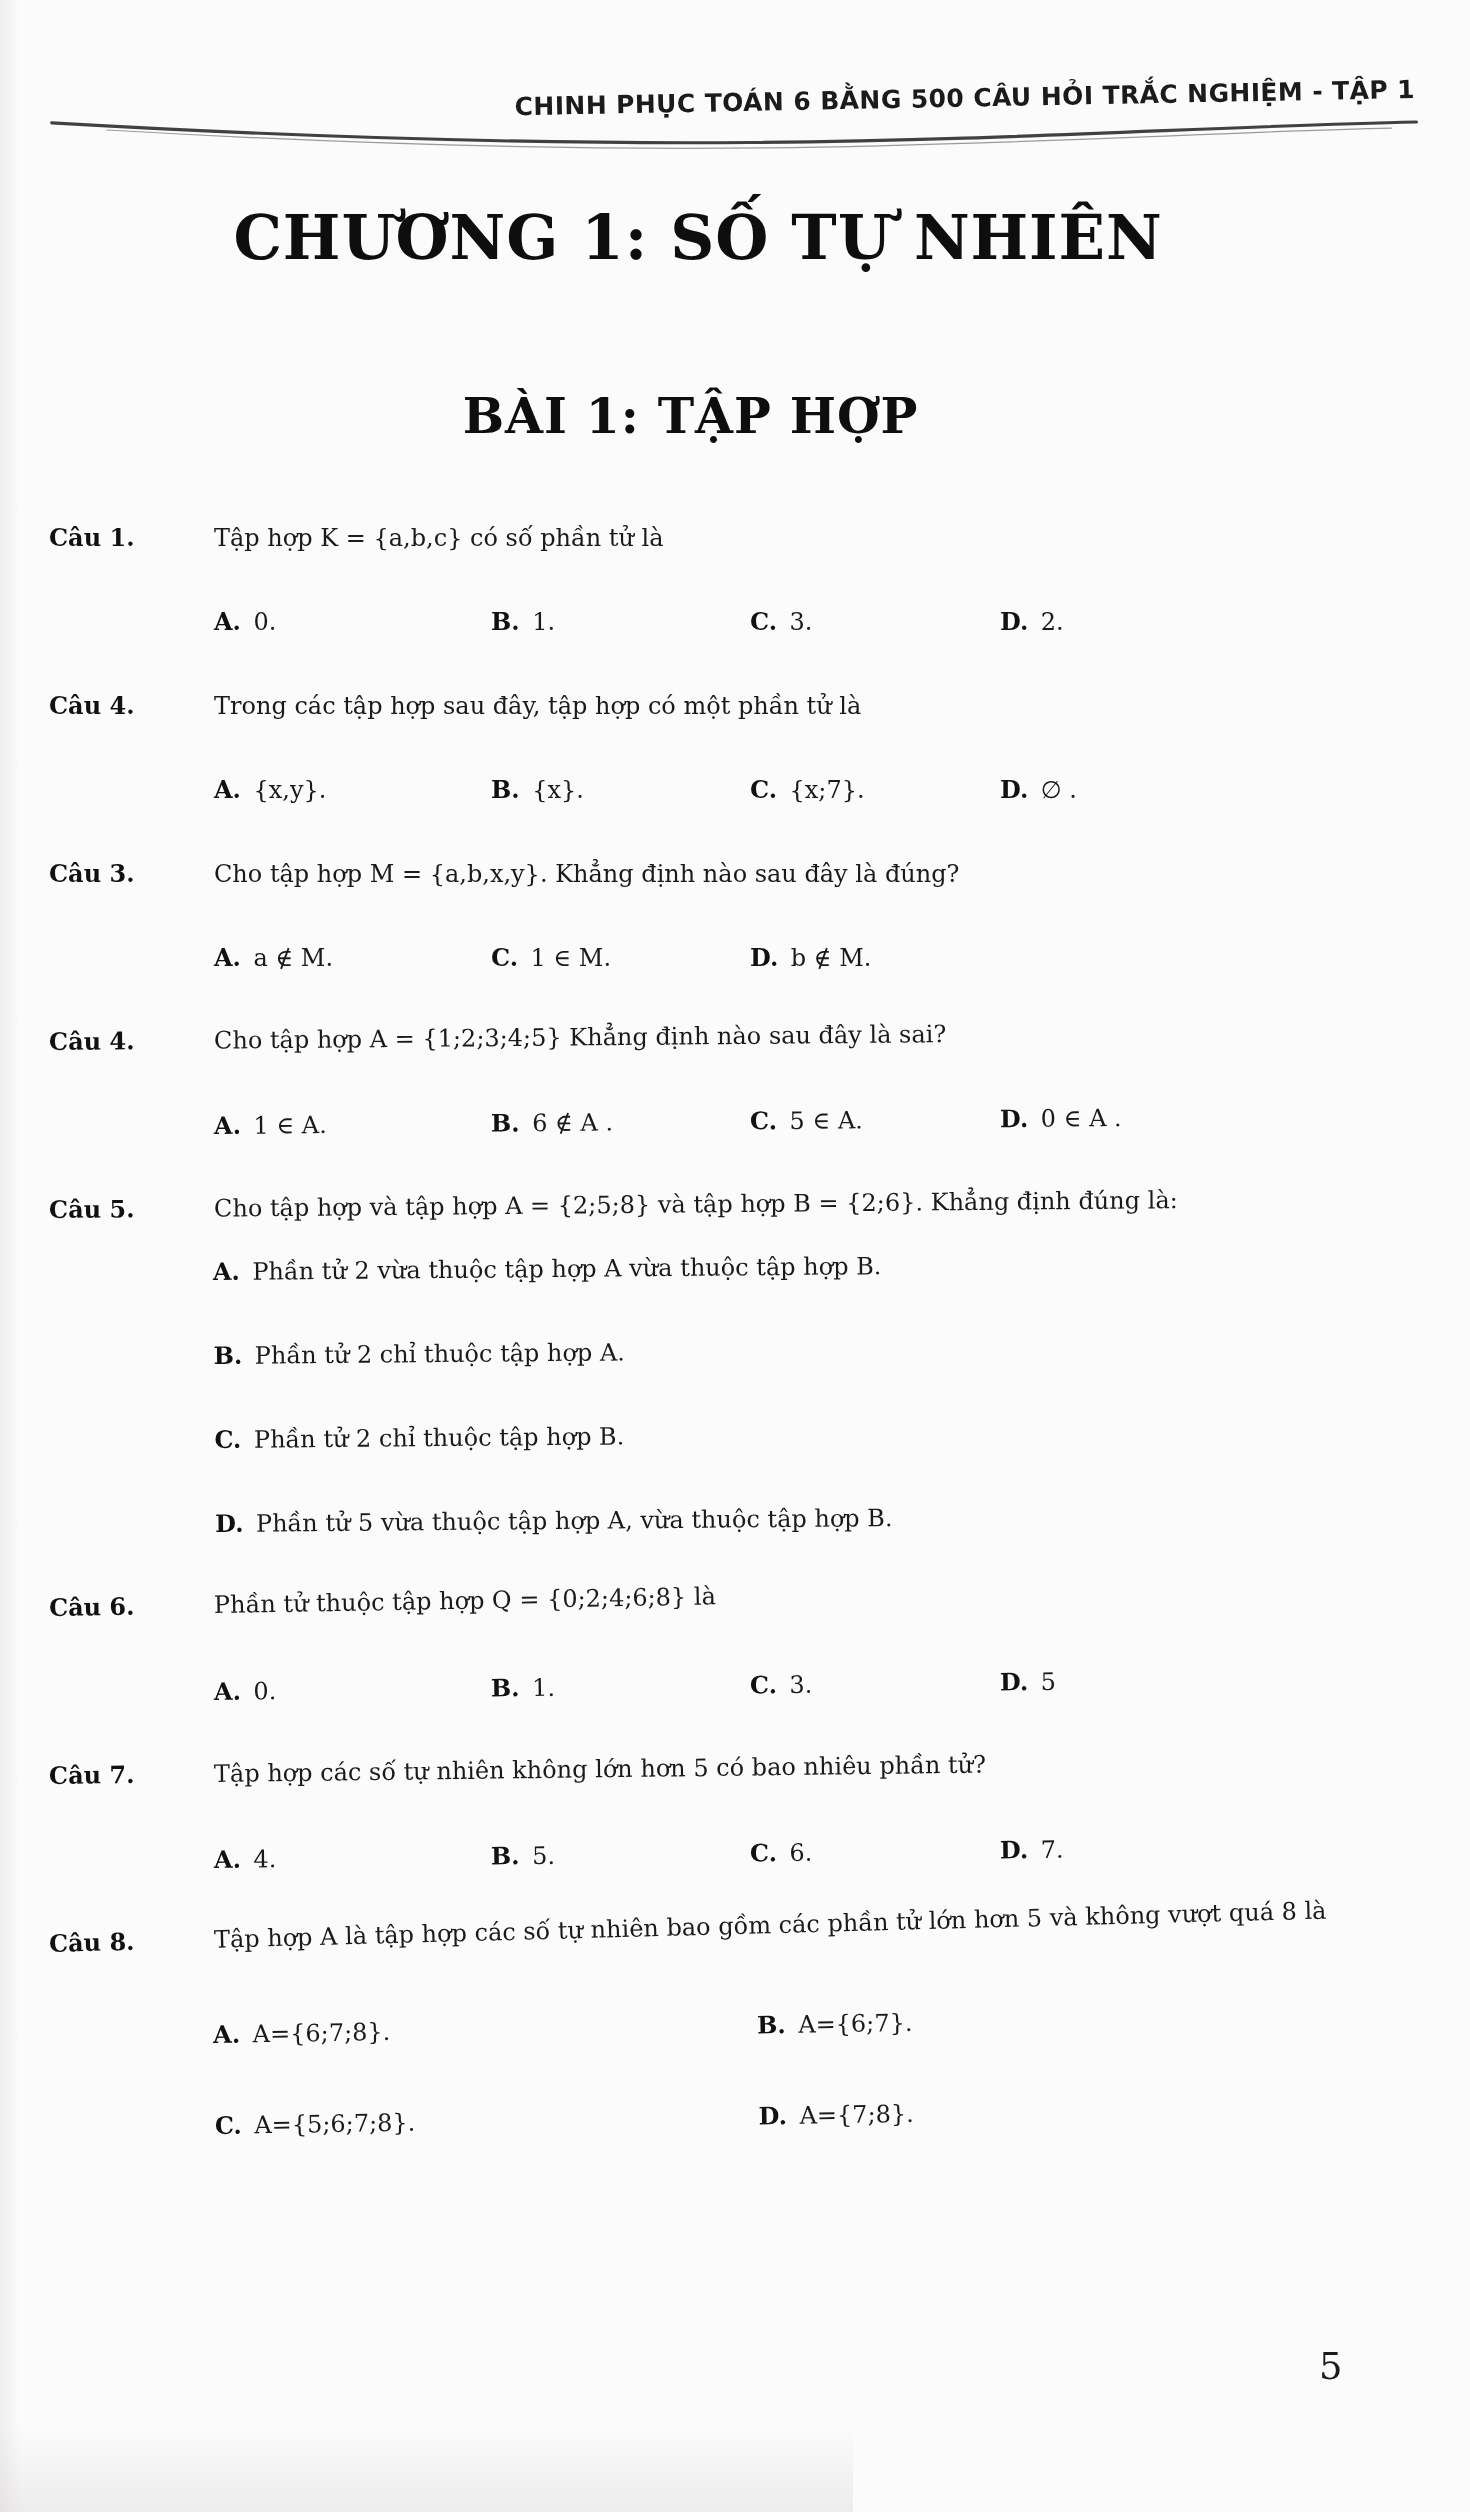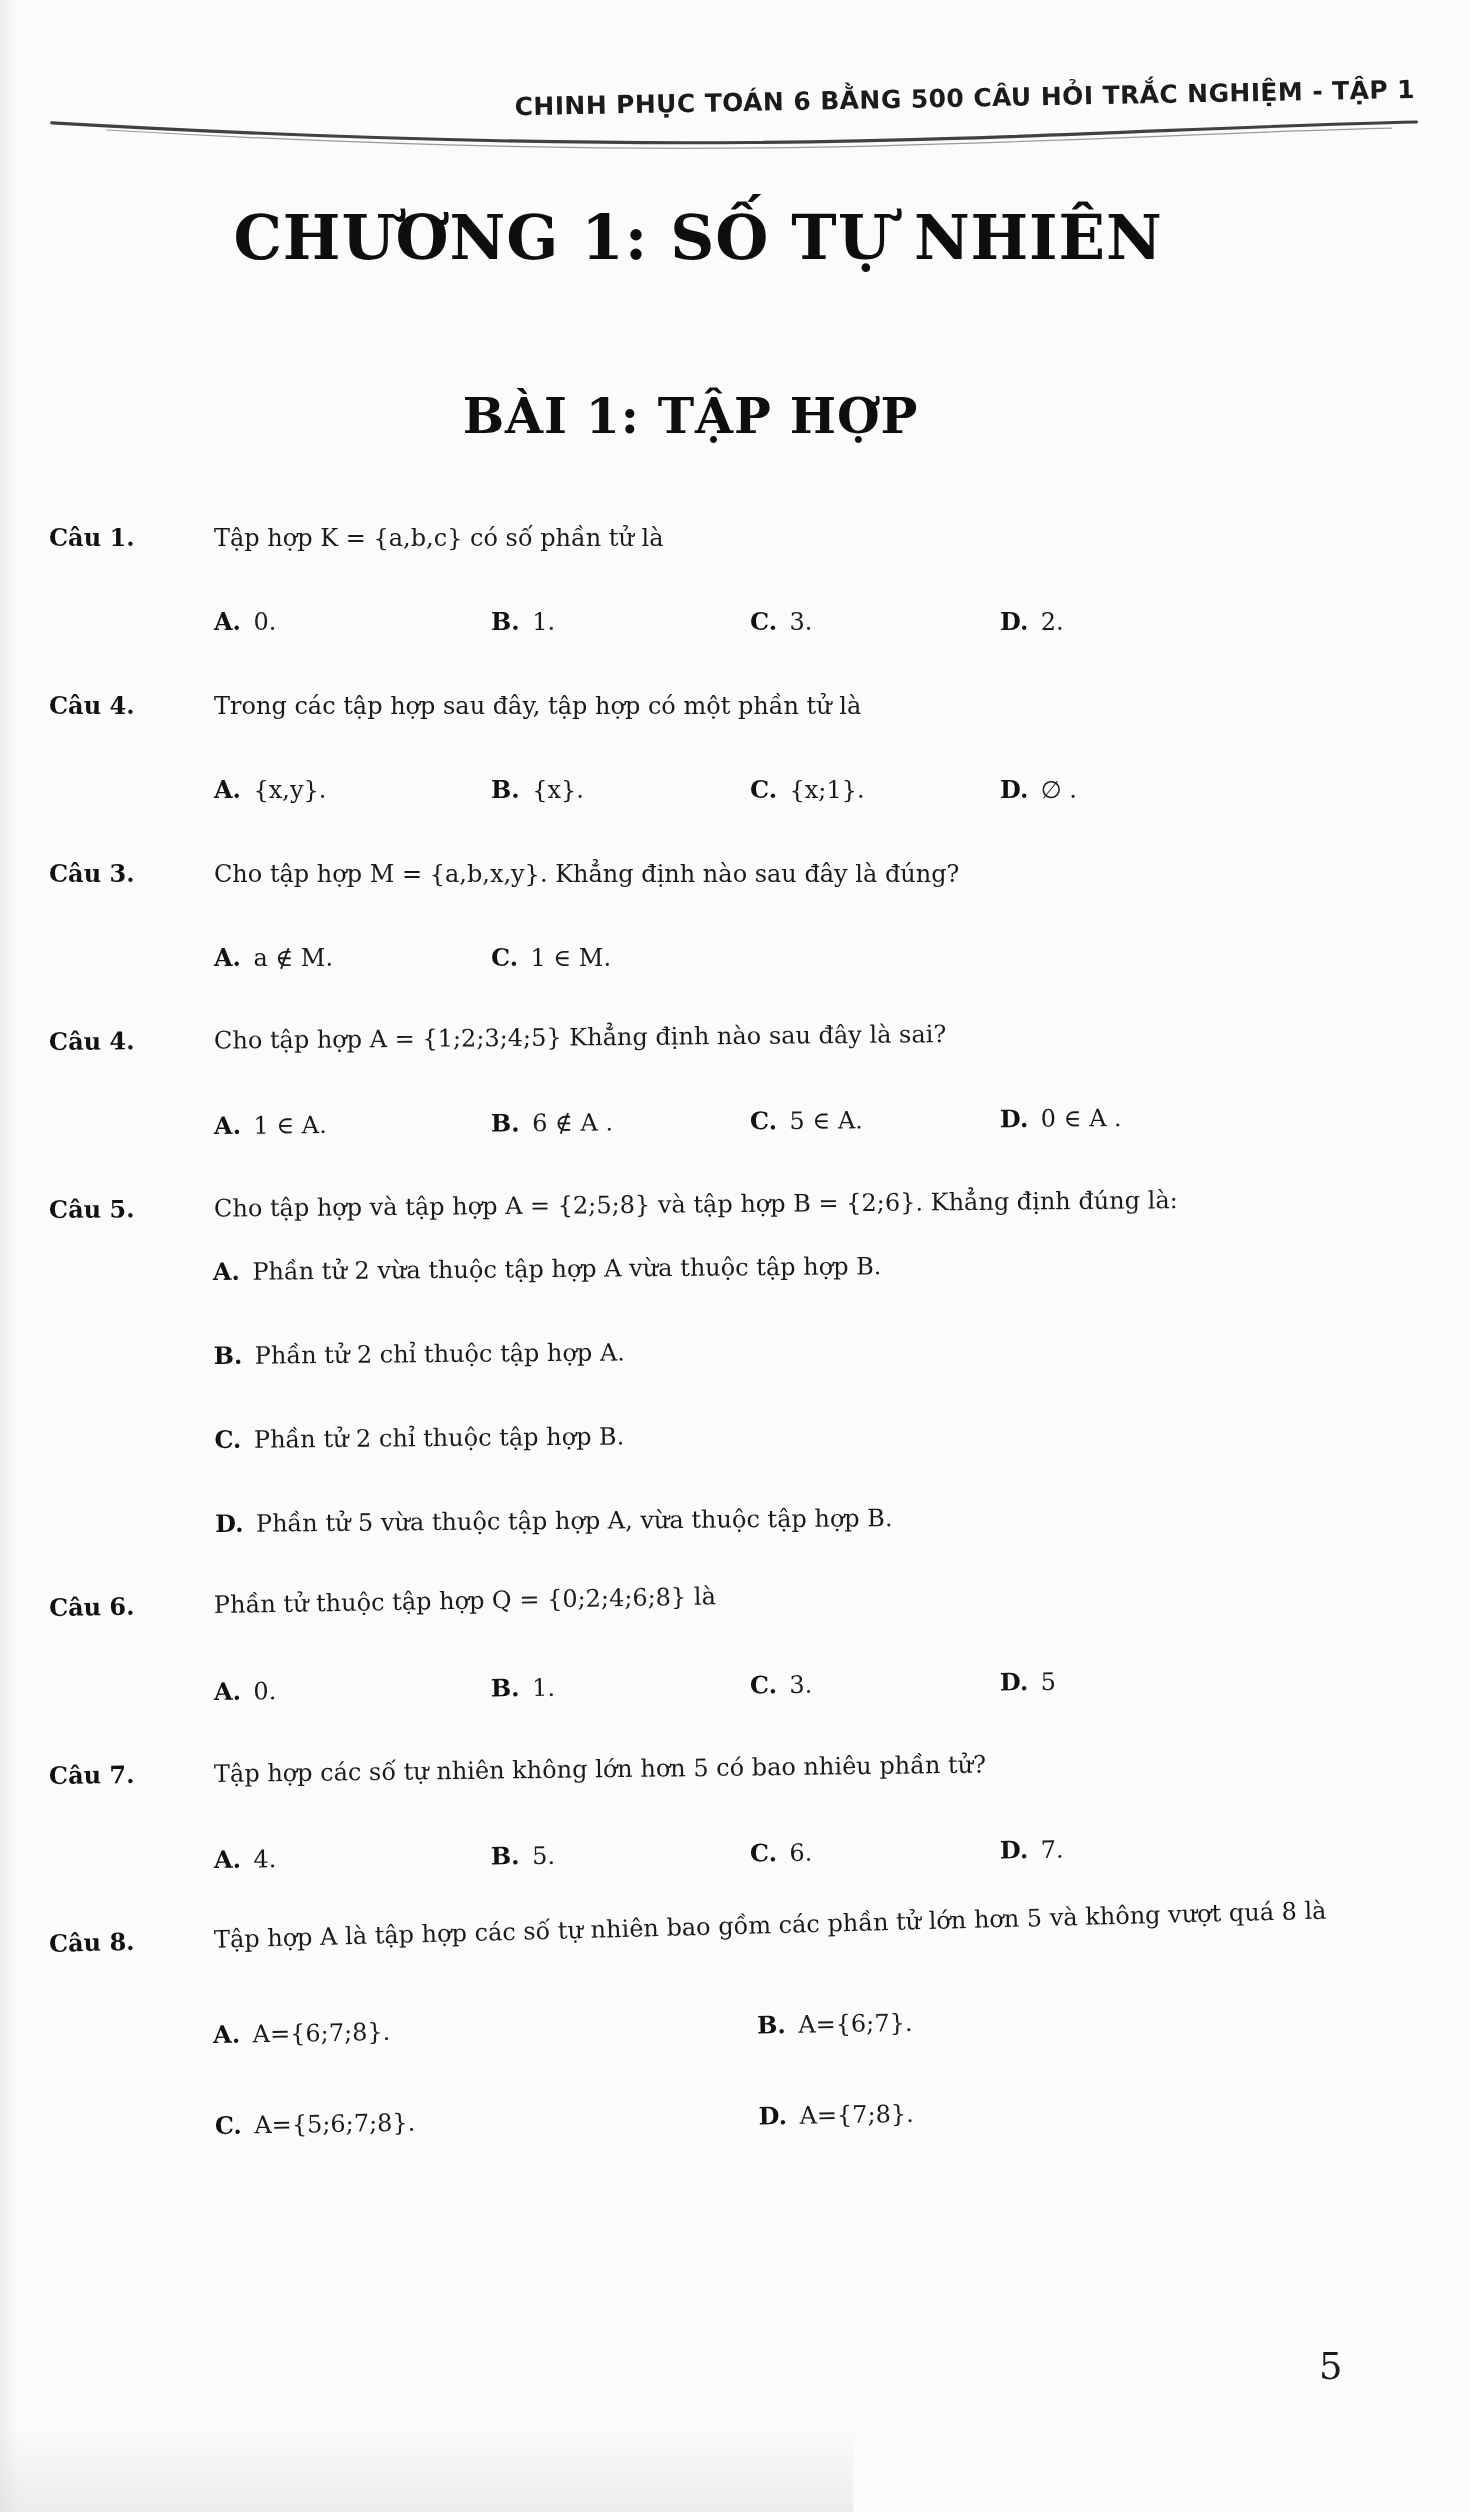--- a/index.html
+++ b/index.html
@@ -92,30 +92,31 @@
       <span><span class="ol">C.</span><span class="ot">3.</span></span>
       <span><span class="ol">D.</span><span class="ot">2.</span></span>
     </div>
 
     <p class="q">
       <span class="q-label">Câu 4.</span><span class="q-text">Trong các tập hợp sau đây, tập hợp có một phần tử là</span>
     </p>
     <div class="opts4">
       <span><span class="ol">A.</span><span class="ot">{x,y}.</span></span>
       <span><span class="ol">B.</span><span class="ot">{x}.</span></span>
-      <span><span class="ol">C.</span><span class="ot">{x;1}.</span></span>
+      <span><span class="ol">C.</span><span class="ot">{x;7}.</span></span>
       <span><span class="ol">D.</span><span class="ot">∅ .</span></span>
     </div>
 
     <p class="q">
       <span class="q-label">Câu 3.</span><span class="q-text">Cho tập hợp M = {a,b,x,y}. Khẳng định nào sau đây là đúng?</span>
     </p>
     <div class="opts4">
       <span><span class="ol">A.</span><span class="ot">a ∉ M.</span></span>
       <span><span class="ol">C.</span><span class="ot">1 ∈ M.</span></span>
+      <span><span class="ol">D.</span><span class="ot">b ∉ M.</span></span>
     </div>
 
     <p class="q tilt-05">
       <span class="q-label">Câu 4.</span><span class="q-text">Cho tập hợp A = {1;2;3;4;5} Khẳng định nào sau đây là sai?</span>
     </p>
     <div class="opts4 tilt-05">
       <span><span class="ol">A.</span><span class="ot">1 ∈ A.</span></span>
       <span><span class="ol">B.</span><span class="ot">6 ∉ A .</span></span>
       <span><span class="ol">C.</span><span class="ot">5 ∈ A.</span></span>
       <span><span class="ol">D.</span><span class="ot">0 ∈ A .</span></span>

